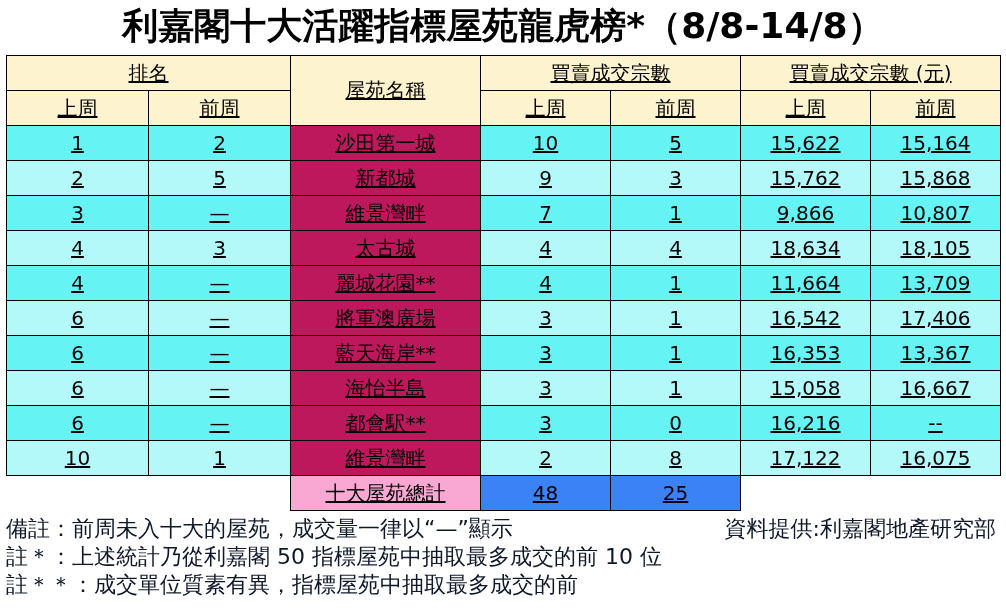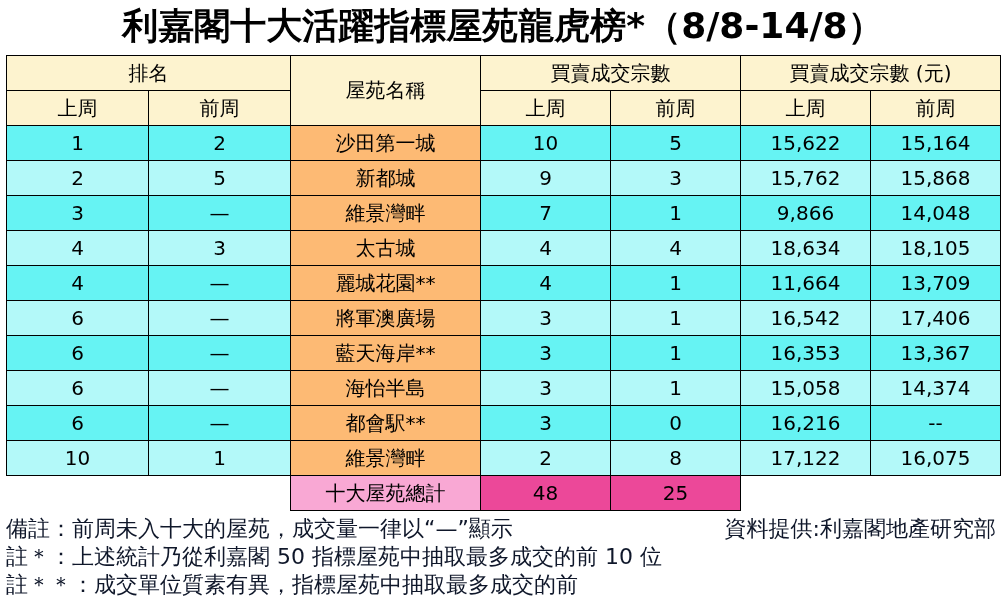--- a/index.html
+++ b/index.html
@@ -27,20 +27,21 @@
     color: #000000;
     padding: 2px 0 4px 0;
     font-family: "DejaVu Sans", "Liberation Sans", sans-serif;
     white-space: nowrap;
   }
   table.main {
     border-collapse: collapse;
     width: 994px;
     margin: 0 6px;
     table-layout: fixed;
+    text-decoration: underline;
   }
   table.main td, table.main th {
     border: 1px solid #000000;
     text-align: center;
     vertical-align: middle;
     font-size: 20px;
     font-weight: normal;
     color: #000000;
     padding: 0;
     height: 34px;
@@ -50,29 +51,29 @@
     background: #fdf3cf;
     font-size: 21px;
   }
   .body-cell {
     background: #66f3f3;
   }
   .body-cell-alt {
     background: #b3f9f9;
   }
   .name-cell {
-    background: #fdba74;
+    background: #be185d;
     font-size: 21px;
   }
   .total-label {
     background: #f9a8d4;
     font-size: 21px;
   }
   .total-val {
-    background: #ec4899;
+    background: #3b82f6;
     font-size: 21px;
   }
   .blank {
     background: #ffffff;
     border: none !important;
   }
   .blankleft {
     background: #ffffff;
     border: none !important;
   }
@@ -146,21 +147,21 @@
           <td class="body-cell-alt">15,762</td>
           <td class="body-cell-alt">15,868</td>
         </tr>
         <tr>
           <td class="body-cell">3</td>
           <td class="body-cell">—</td>
           <td class="name-cell">維景灣畔</td>
           <td class="body-cell">7</td>
           <td class="body-cell">1</td>
           <td class="body-cell">9,866</td>
-          <td class="body-cell">14,048</td>
+          <td class="body-cell">10,807</td>
         </tr>
         <tr>
           <td class="body-cell-alt">4</td>
           <td class="body-cell-alt">3</td>
           <td class="name-cell">太古城</td>
           <td class="body-cell-alt">4</td>
           <td class="body-cell-alt">4</td>
           <td class="body-cell-alt">18,634</td>
           <td class="body-cell-alt">18,105</td>
         </tr>
@@ -191,21 +192,21 @@
           <td class="body-cell">16,353</td>
           <td class="body-cell">13,367</td>
         </tr>
         <tr>
           <td class="body-cell-alt">6</td>
           <td class="body-cell-alt">—</td>
           <td class="name-cell">海怡半島</td>
           <td class="body-cell-alt">3</td>
           <td class="body-cell-alt">1</td>
           <td class="body-cell-alt">15,058</td>
-          <td class="body-cell-alt">14,374</td>
+          <td class="body-cell-alt">16,667</td>
         </tr>
         <tr>
           <td class="body-cell">6</td>
           <td class="body-cell">—</td>
           <td class="name-cell">都會駅**</td>
           <td class="body-cell">3</td>
           <td class="body-cell">0</td>
           <td class="body-cell">16,216</td>
           <td class="body-cell">--</td>
         </tr>

